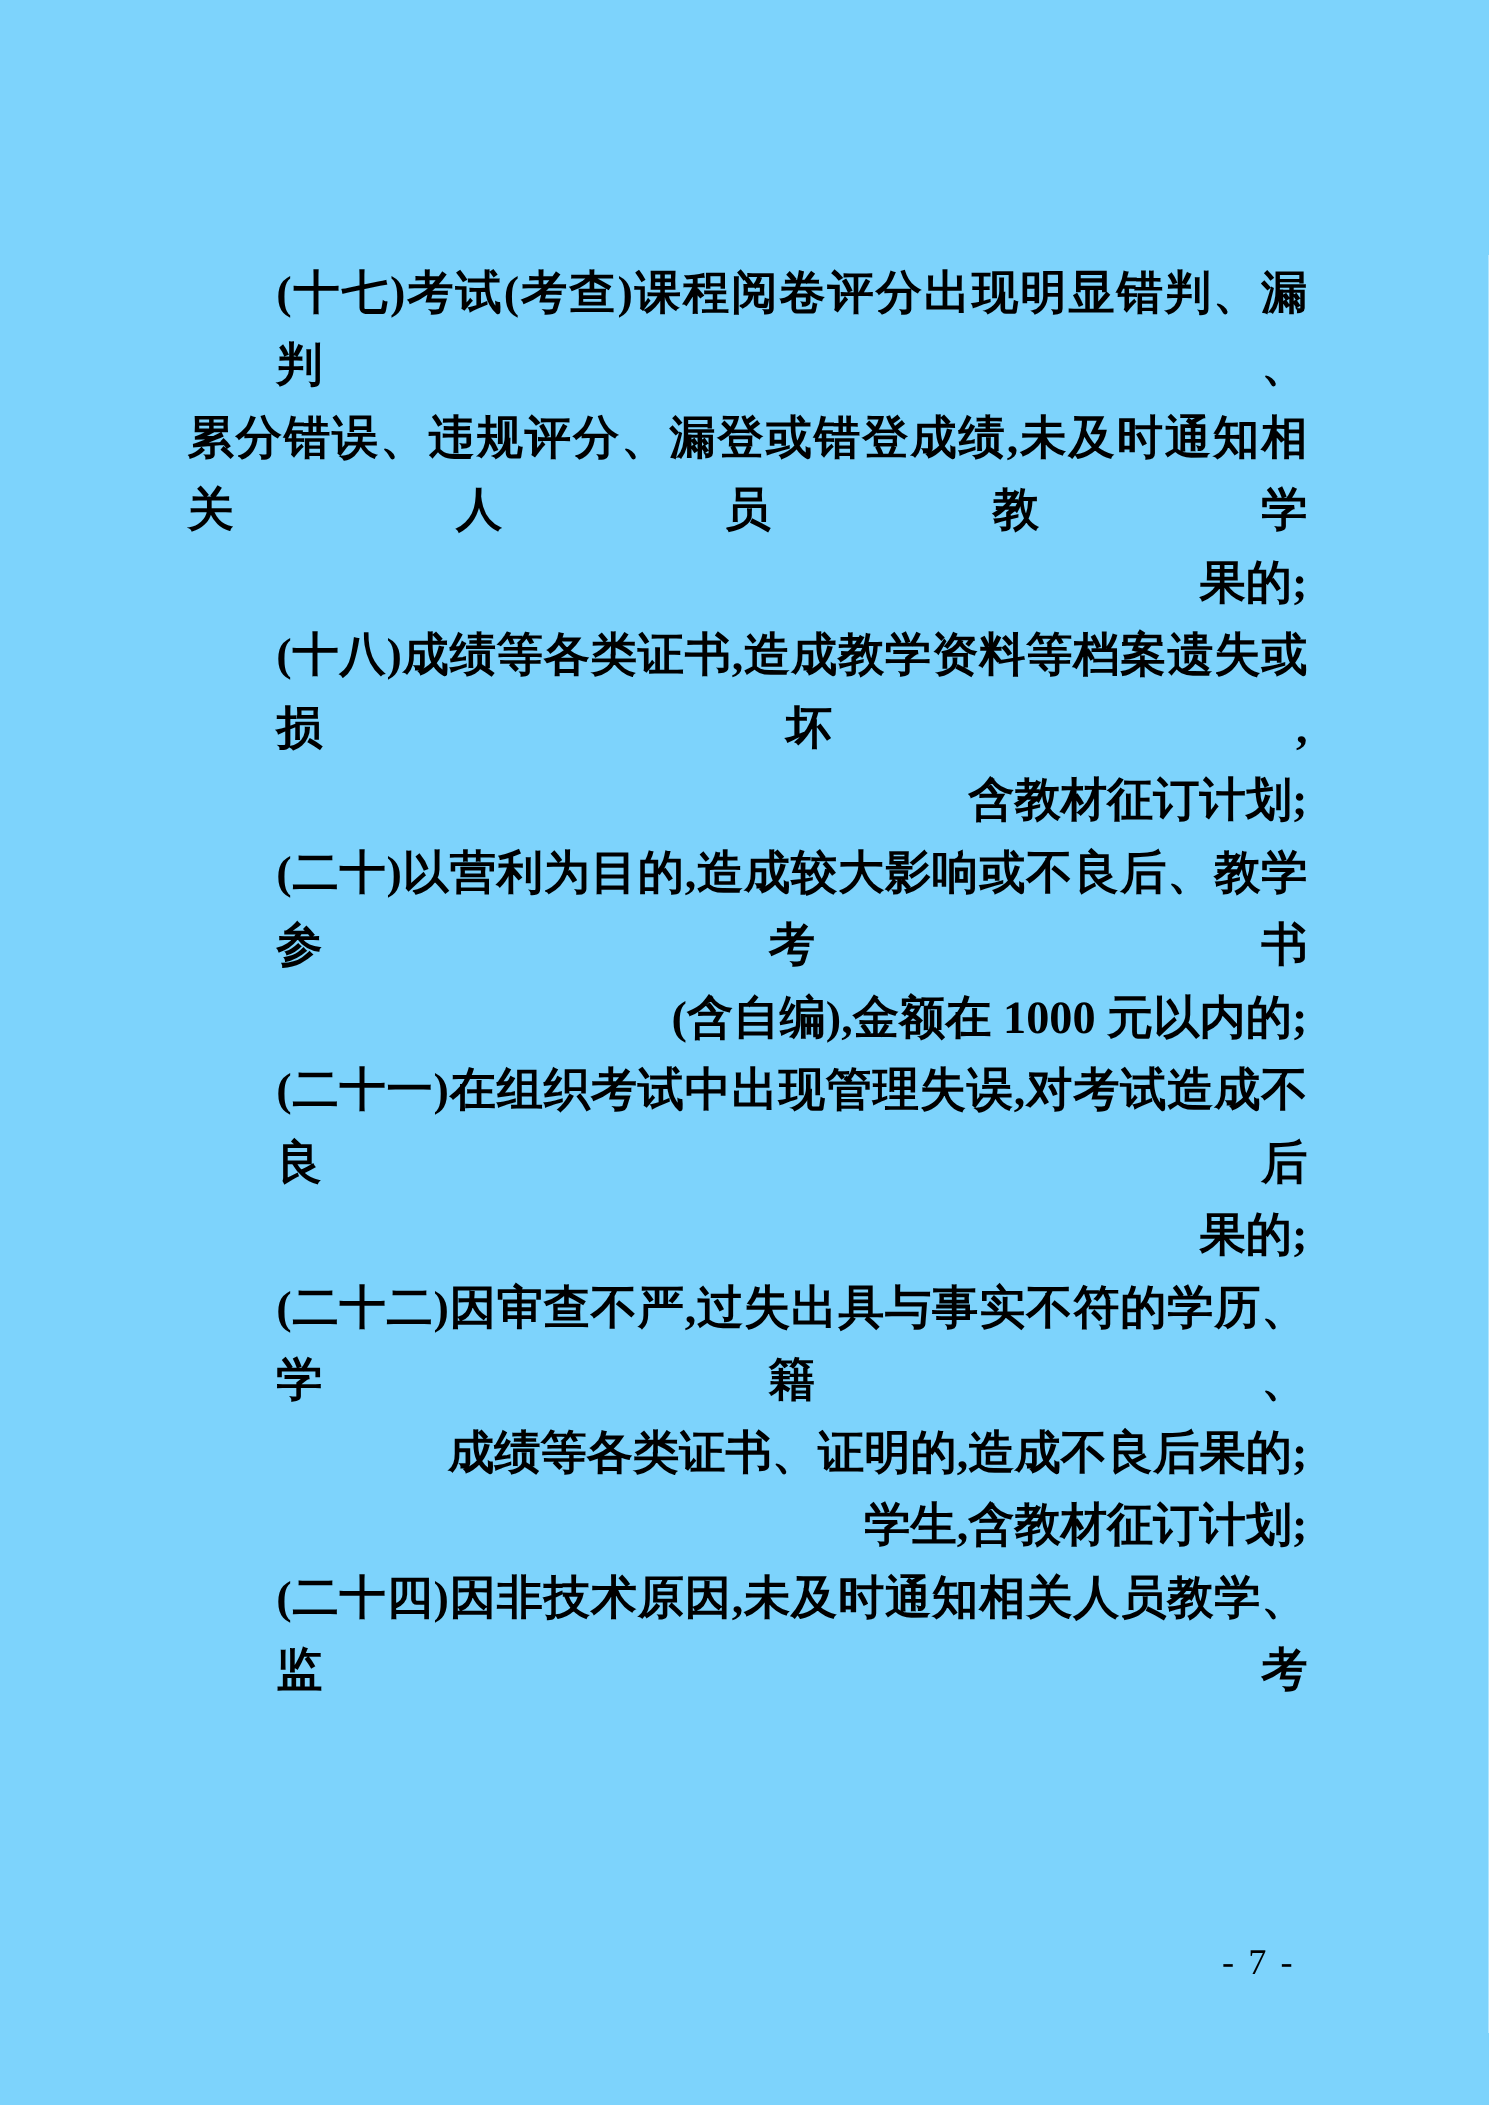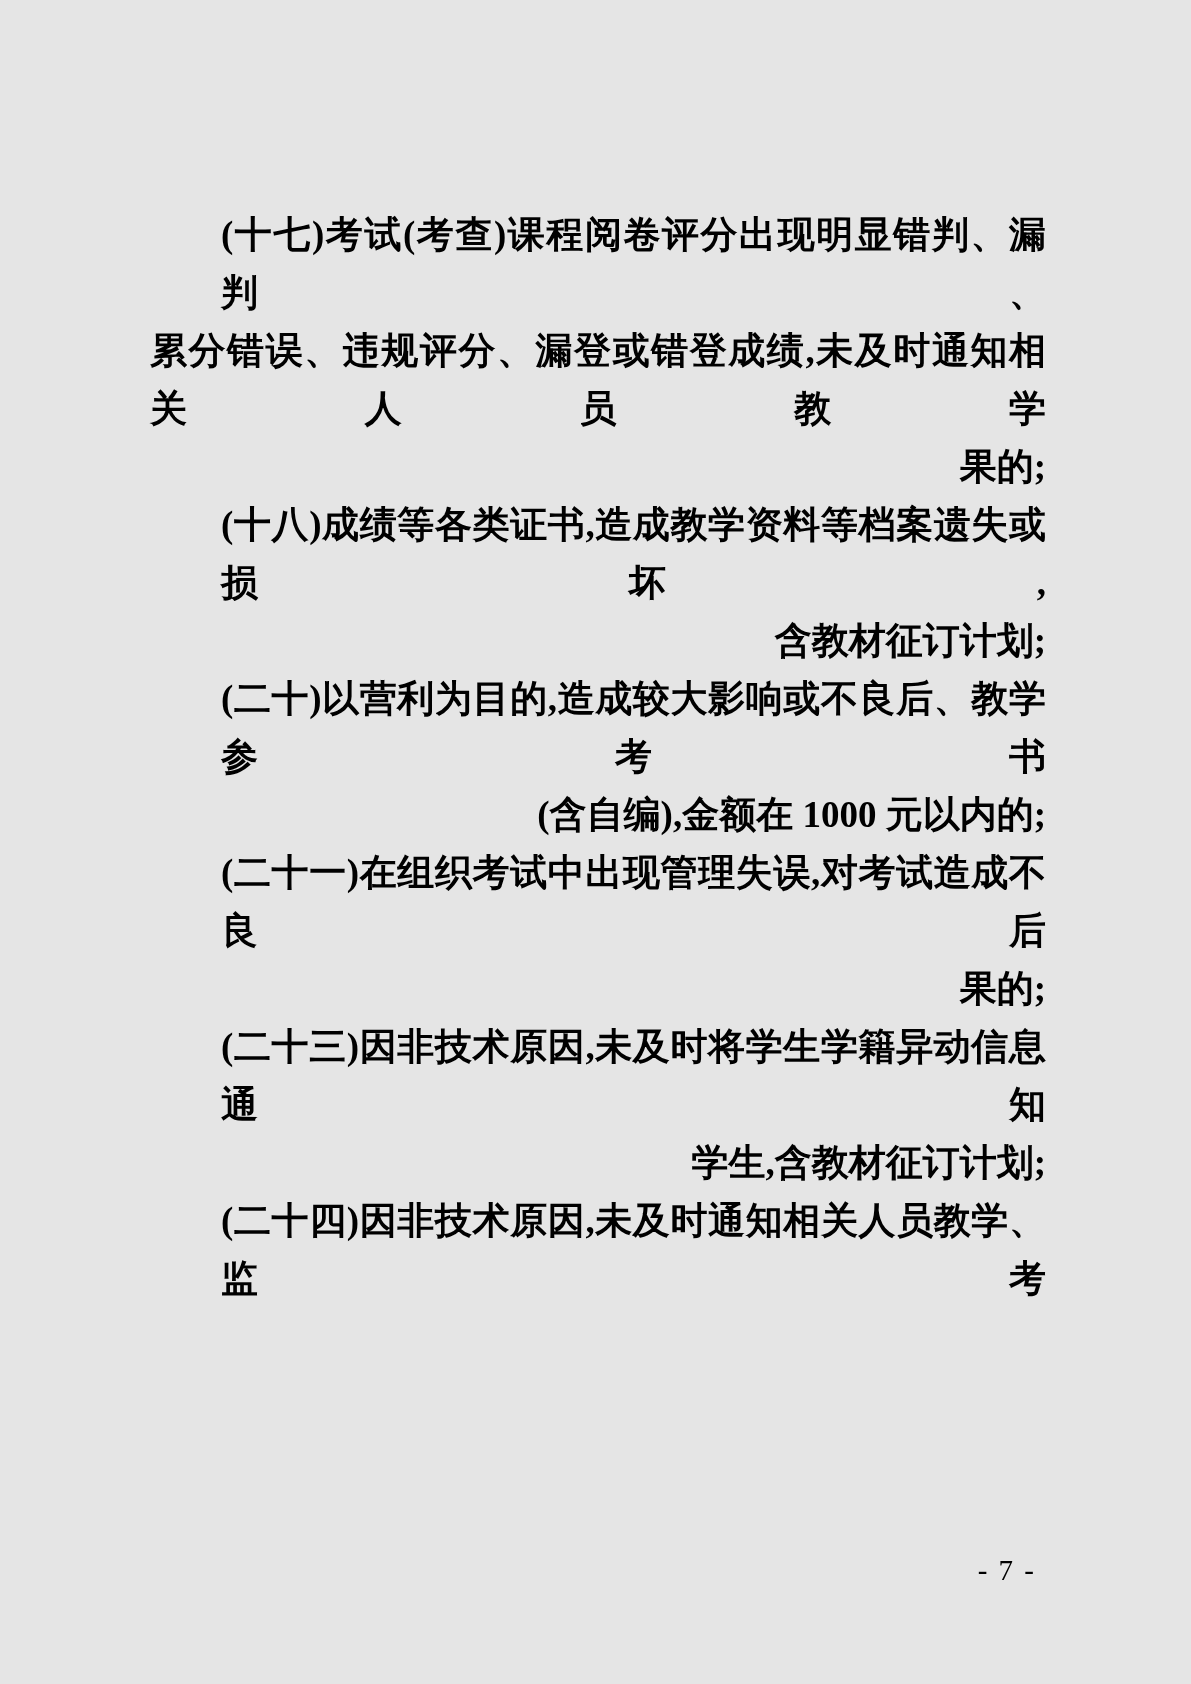--- a/index.html
+++ b/index.html
@@ -1,21 +1,21 @@
 <!DOCTYPE html>
 <html><head>
 <meta charset="utf-8">
 <style>
   * { margin: 0; padding: 0; box-sizing: border-box; }
   html, body { background: #ffffff; }
   .page {
     position: relative;
     width: 1191px;
     height: 1684px;
-    background: #e5e5e5;
+    background: #7dd3fc;
     overflow: hidden;
     font-family: "Liberation Serif", serif;
     color: #000000;
   }
   .doc-body {
     position: absolute;
     left: 150px;
     top: 206px;
     width: 896px;
     font-size: 37px;
@@ -63,21 +63,24 @@
       </div>
       <div class="para">
         <div class="line fill indent">(二十)以营利为目的,造成较大影响或不良后、教学参考书</div>
         <div class="line">(含自编),金额在 1000 元以内的;</div>
       </div>
       <div class="para">
         <div class="line fill indent">(二十一)在组织考试中出现管理失误,对考试造成不良后</div>
         <div class="line">果的;</div>
       </div>
       <div class="para">
-        <div class="line fill indent">(二十三)因非技术原因,未及时将学生学籍异动信息通知</div>
+        <div class="line fill indent">(二十二)因审查不严,过失出具与事实不符的学历、学籍、</div>
+        <div class="line">成绩等各类证书、证明的,造成不良后果的;</div>
+      </div>
+      <div class="para">
         <div class="line">学生,含教材征订计划;</div>
       </div>
       <div class="para">
         <div class="line fill indent">(二十四)因非技术原因,未及时通知相关人员教学、监考</div>
       </div>
     </div>
   <div class="page-number">- 7 -</div>
 </div>
 
 </body></html>

